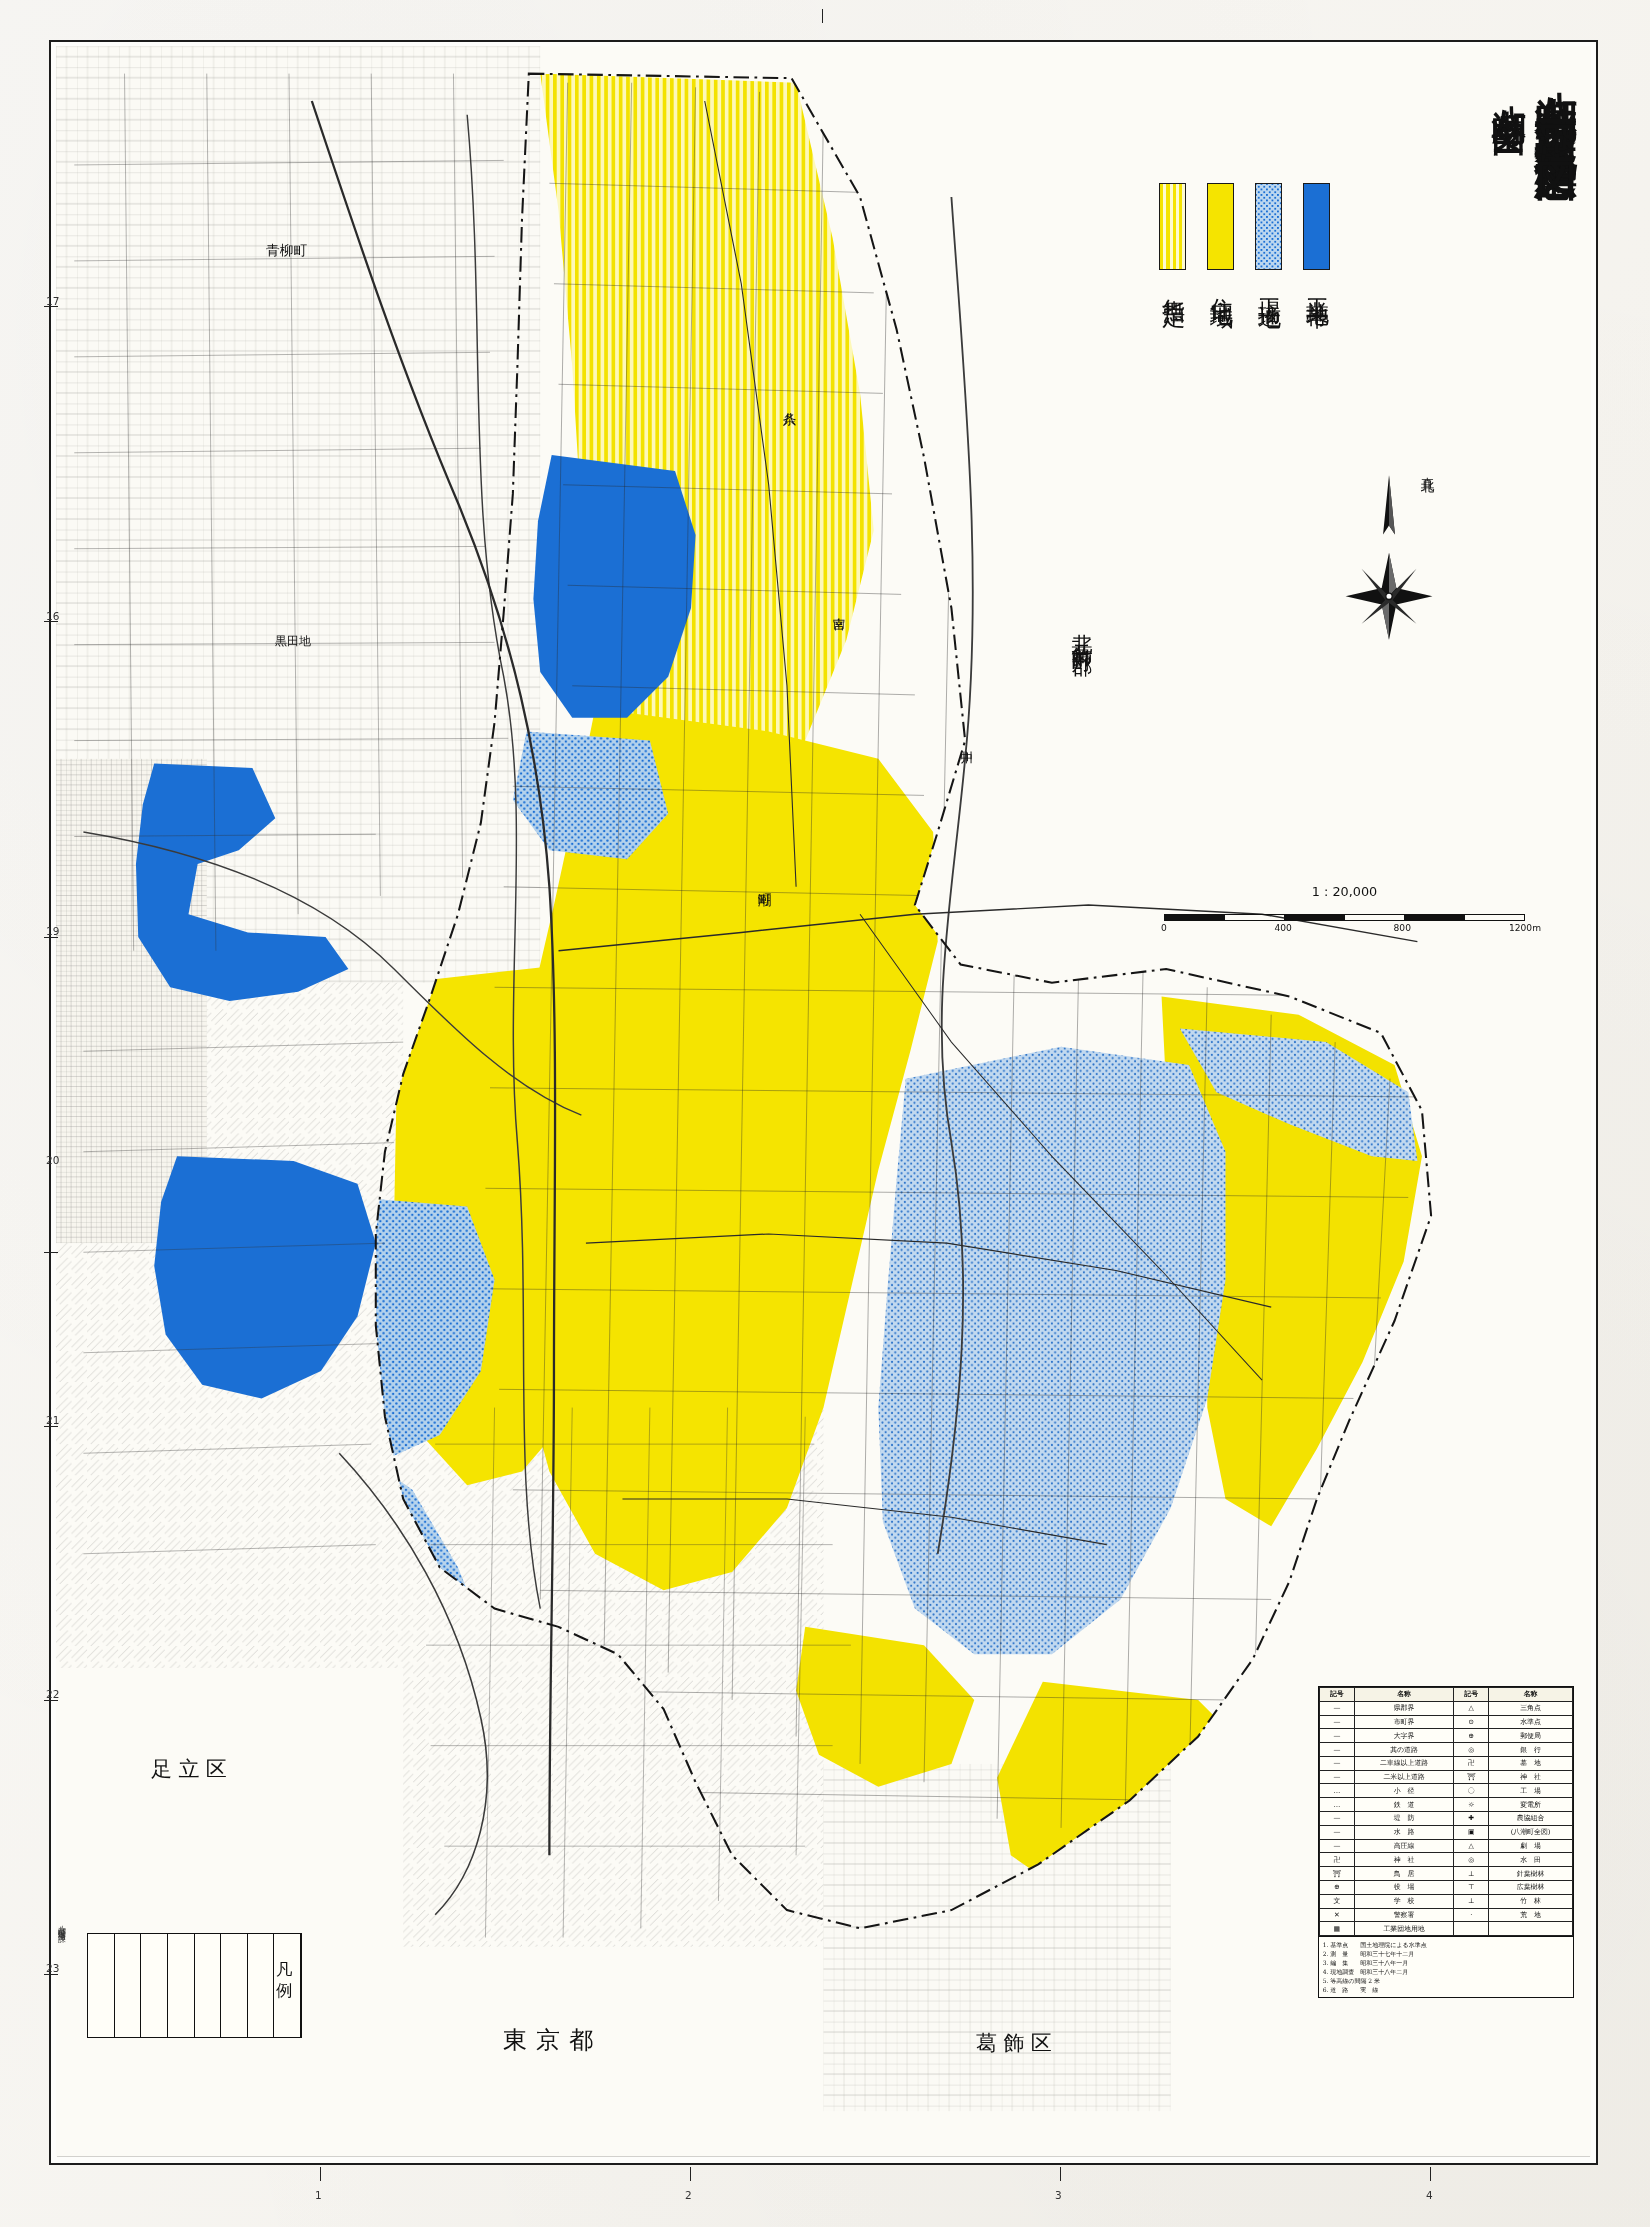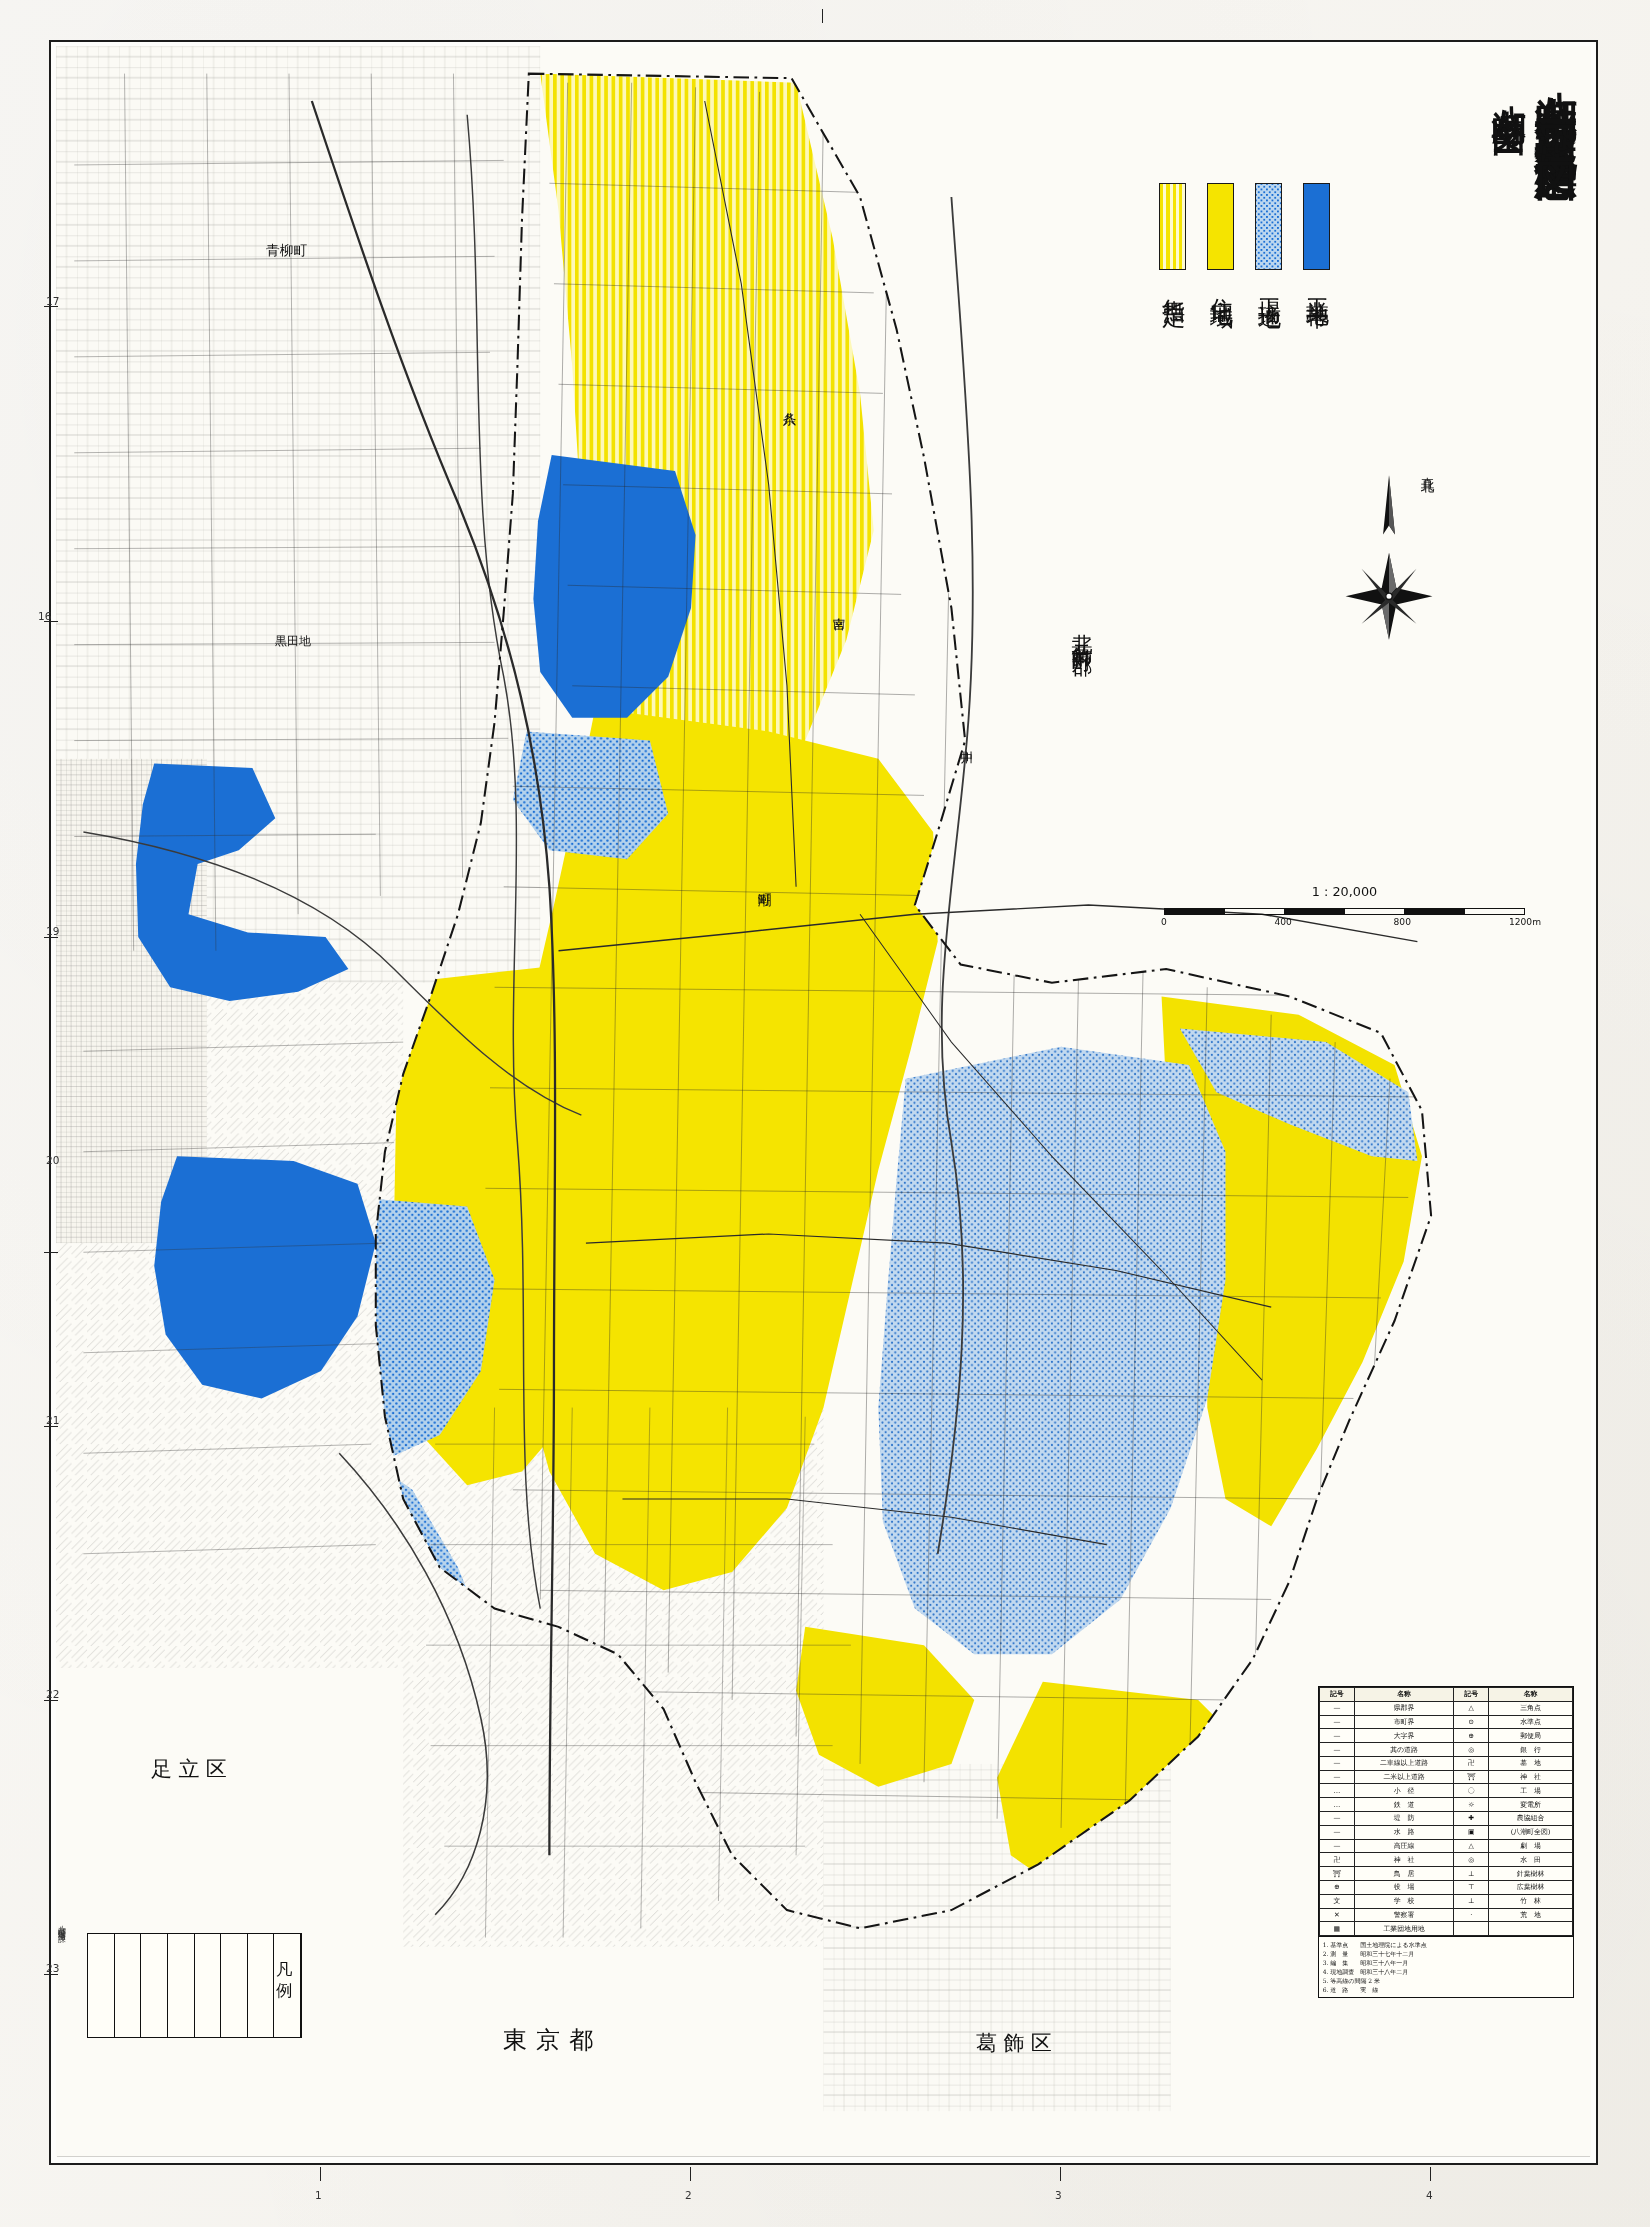--- a/index.html
+++ b/index.html
@@ -181,21 +181,21 @@
     position: absolute;
     right: 126px;
     top: 884px;
     width: 361px;
     text-align: center;
   }
   #scale-ratio {
     font-size: 12.8px;
     color: #111;
     font-family: "DejaVu Sans", "Liberation Sans", sans-serif;
-    margin-bottom: 9px;
+    margin-bottom: 15px;
   }
   #scale-bar {
     position: relative;
     height: 7.3px;
     border: 0.9px solid #111;
     box-sizing: border-box;
     display: flex;
   }
   #scale-bar > div { flex: 1; border-right: 0.9px solid #111; }
   #scale-bar > div:last-child { border-right: none; }
@@ -555,21 +555,21 @@
 
   <div class="tick h" style="left:44px; top:306px;"></div>
   <div class="tick h" style="left:44px; top:621px;"></div>
   <div class="tick h" style="left:44px; top:937px;"></div>
   <div class="tick h" style="left:44px; top:1252px;"></div>
   <div class="tick h" style="left:44px; top:1426px;"></div>
   <div class="tick h" style="left:44px; top:1700px;"></div>
   <div class="tick h" style="left:44px; top:1974px;"></div>
 
   <div class="edge-label" style="left:46px; top:295px;">17</div>
-  <div class="edge-label" style="left:38px; top:610px;">16</div>
+  <div class="edge-label" style="left:46px; top:610px;">16</div>
   <div class="edge-label" style="left:46px; top:925px;">19</div>
   <div class="edge-label" style="left:46px; top:1154px;">20</div>
   <div class="edge-label" style="left:46px; top:1414px;text-align:right;">21</div>
   <div class="edge-label" style="left:46px; top:1688px;">22</div>
   <div class="edge-label" style="left:46px; top:1962px;">23</div>
 
   <div class="tick v" style="left:320px;  top:2167px;"></div>
   <div class="tick v" style="left:690px; top:2167px;"></div>
   <div class="tick v" style="left:1060px; top:2167px;"></div>
   <div class="tick v" style="left:1430px; top:2167px;"></div>

